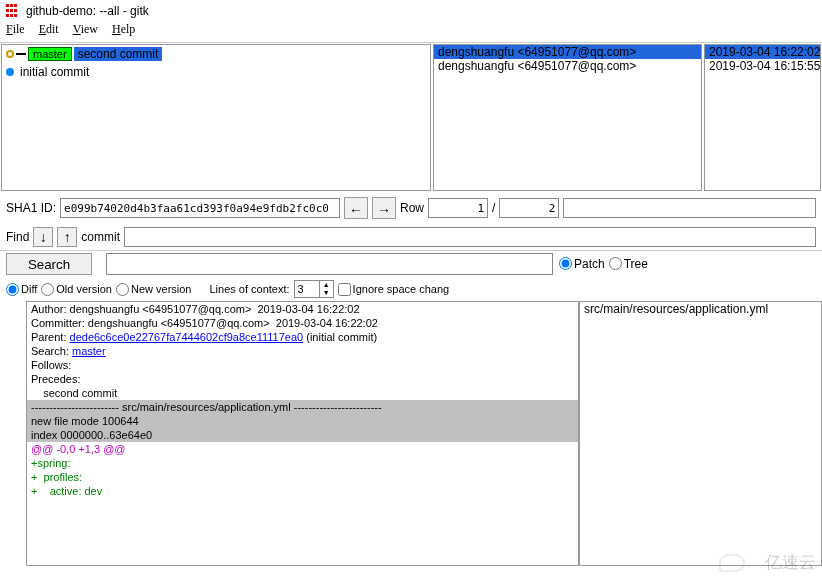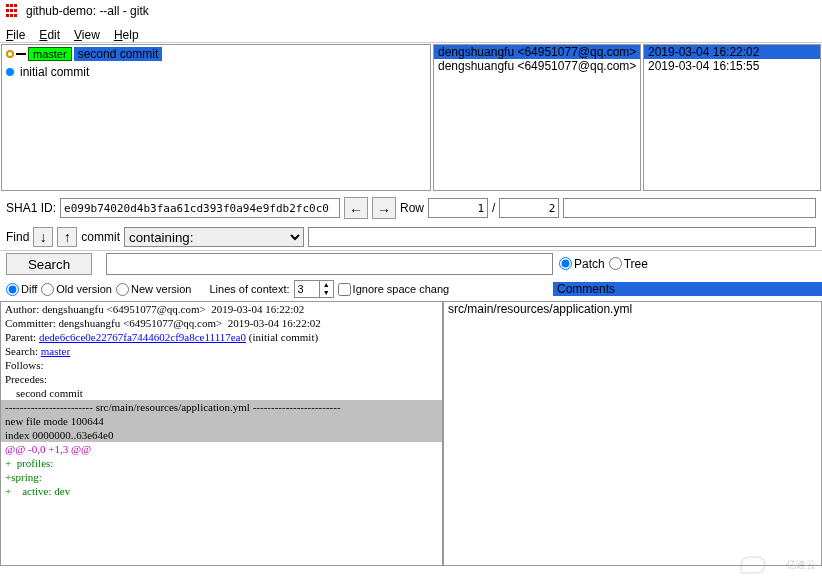--- a/index.html
+++ b/index.html
@@ -1,28 +1,28 @@
 <!DOCTYPE html>
 <html><head>
 <meta charset="utf-8">
 <style>
 * { box-sizing: border-box; margin: 0; padding: 0; }
 body { font-family: sans-serif; font-size: 12px; background: #fff; width: 822px; height: 580px; overflow: hidden; position: relative; }
 .title-bar { height: 22px; padding: 3px 6px; display: flex; align-items: center; gap: 6px; }
 .title-icon { width: 14px; height: 14px; display: flex; flex-wrap: wrap; gap: 1px; }
 .title-icon span { width: 3px; height: 3px; background: #d00; }
 .title-text { font-size: 12px; }
-.menu-bar { height: 20px; padding: 0 6px; display: flex; gap: 14px; align-items: flex-end; }
+.menu-bar { height: 20px; padding: 0 6px; display: flex; gap: 14px; align-items: flex-start; font-family: Liberation Serif, serif; }
 .menu-item { cursor: pointer; }
 .menu-item u { text-decoration: underline; }
 .sep { border-top: 1px solid #ccc; }
 .panes { display: flex; height: 149px; }
 .pane { border: 1px solid #999; margin: 1px; overflow: hidden; background: #fff; }
 .pane-left { width: 430px; }
-.pane-mid { width: 208px; }
+.pane-mid { width: 269px; }
 .pane-right { flex: 1; }
 .commit-row { display: flex; align-items: center; height: 18px; padding-left: 4px; gap: 2px; }
 .node-open { width: 8px; height: 8px; border: 2px solid #c90; border-radius: 50%; background: #fff; flex-shrink: 0; }
 .node-blue { width: 8px; height: 8px; background: #08f; border-radius: 50%; flex-shrink: 0; }
 .line { width: 10px; height: 2px; background: #000; flex-shrink: 0; }
 .branch-tag { background: #0f0; border: 1px solid #060; padding: 0 4px; font-size: 11px; }
 .msg-sel { background: #2266dd; color: #000; padding: 0 4px; }
 .msg-plain { padding-left: 4px; }
 .cell-sel { background: #2266dd; color: #000; padding: 0 4px; white-space: nowrap; }
 .cell-plain { padding: 0 4px; white-space: nowrap; }
@@ -40,30 +40,30 @@
 .search-input { flex: 1; height: 22px; border: 1px solid #888; }
 .opt-row { height: 24px; display: flex; align-items: center; }
 .opt-left { width: 553px; display: flex; align-items: center; gap: 4px; padding-left: 6px; font-size: 11px; overflow: hidden; white-space: nowrap; }
 .opt-right { flex: 1; }
 .radio-lbl { display: flex; align-items: flex-start; gap: 2px; }
 .spin { width: 40px; height: 18px; border: 1px solid #888; display: flex; }
 .spin input { width: 24px; border: none; text-align: left; padding-left: 3px; font-size: 11px; }
 .spin-btns { width: 14px; display: flex; flex-direction: column; }
 .spin-btns span { flex: 1; font-size: 7px; text-align: center; border-left: 1px solid #888; line-height: 8px; cursor: pointer; }
 .lower { display: flex; height: 265px; }
-.diff-pane { width: 443px; border: 1px solid #999; overflow: hidden; font-family: Liberation Serif, serif; font-size: 11px; line-height: 14px; }
+.diff-pane { width: 553px; border: 1px solid #999; overflow: hidden; font-family: Liberation Sans, sans-serif; font-size: 11px; line-height: 14px; margin-left: 26px; }
 .diff-pane .ln { padding-left: 4px; white-space: pre; }
 .link { color: #00f; text-decoration: underline; cursor: pointer; }
 .grey-bg { background: #c0c0c0; }
 .hunk { color: #c000c0; }
 .add { color: #008000; }
 .file-pane { flex: 1; border: 1px solid #999; }
 .file-hdr { background: #2266dd; color: #000; padding: 0 4px; }
 .file-item { padding: 0 4px; }
-.watermark { position: absolute; bottom: 6px; right: 6px; opacity: 0.2; font-size: 10px; display: flex; align-items: center; gap: 20px; }
+.watermark { position: absolute; bottom: 6px; right: 6px; opacity: 0.2; font-size: 17px; display: flex; align-items: center; gap: 20px; }
 .watermark-icon { width: 26px; height: 18px; border: 2px solid #999; border-radius: 10px 10px 10px 4px; position: relative; }
 </style>
 </head>
 <body>
 
 <div class="title-bar">
   <div class="title-icon">
       <span></span>
       <span></span>
       <span></span>
@@ -119,21 +119,20 @@
   <span>/</span>
   <input type="text" class="row-field" value="2" style="">
   <input type="text" style="flex: 1 1 0%;">
 </div>
 
 <div class="find-row">
   <span>Find</span>
   <button class="nav-btn" style="width:20px;height:20px">↓</button>
   <button class="nav-btn" style="width:20px;height:20px">↑</button>
   <span>commit</span>
-  <select style="width:180px"><option>containing:</option></select>
   <input type="text" style="">
 </div>
 
 <div class="sep"></div>
 
 <div class="mid-row">
   <div class="left-ctrl">
     <button class="search-btn">Search</button>
     <input type="text" class="search-input" style="">
   </div>
@@ -168,43 +167,40 @@
       <input value="3" style="">
       <div class="spin-btns">
           <span>▲</span>
           <span>▼</span>
         </div>
     </div>
     <label class="radio-lbl">
         <input type="checkbox" style="">
         <span>Ignore space chang</span>
       </label>
-  </div>
-  <div class="opt-right">
-    <div class="file-hdr">Comments</div>
   </div>
 </div>
 
 <div class="lower">
   <div class="diff-pane">
     <div class="ln">Author: dengshuangfu &lt;64951077@qq.com&gt;  2019-03-04 16:22:02</div>
     <div class="ln">Committer: dengshuangfu &lt;64951077@qq.com&gt;  2019-03-04 16:22:02</div>
     <div class="ln"><span>Parent: </span><span class="link">dede6c6ce0e22767fa7444602cf9a8ce11117ea0</span><span> (initial commit)</span></div>
     <div class="ln"><span>Search: </span><span class="link">master</span></div>
     <div class="ln">Follows:</div>
     <div class="ln">Precedes:</div>
     <div class="ln"></div>
     <div class="ln">    second commit</div>
     <div class="ln"></div>
     <div class="ln grey-bg">------------------------ src/main/resources/application.yml ------------------------</div>
     <div class="ln grey-bg">new file mode 100644</div>
     <div class="ln grey-bg">index 0000000..63e64e0</div>
     <div class="ln hunk">@@ -0,0 +1,3 @@</div>
+    <div class="ln add">+spring:</div>
     <div class="ln add">+  profiles:</div>
-    <div class="ln add">+spring:</div>
     <div class="ln add">+    active: dev</div>
   </div>
   <div class="file-pane">
     <div class="file-item">src/main/resources/application.yml</div>
   </div>
 </div>
 
 <div class="watermark">
   <div class="watermark-icon"></div>
   <span>亿速云</span>

